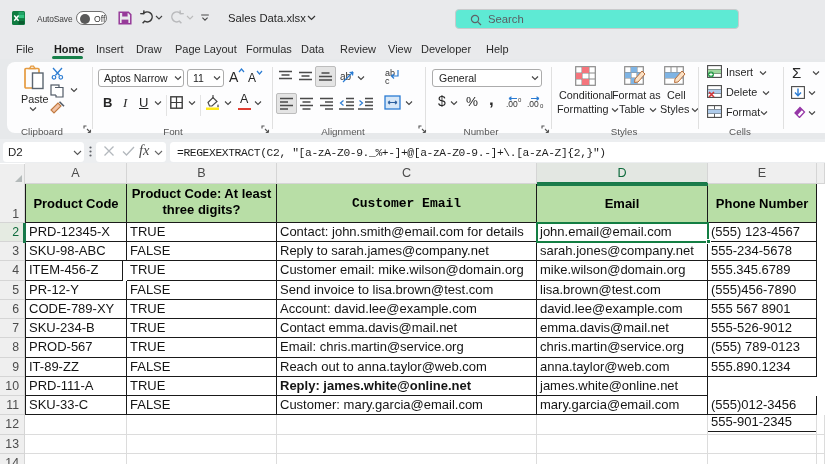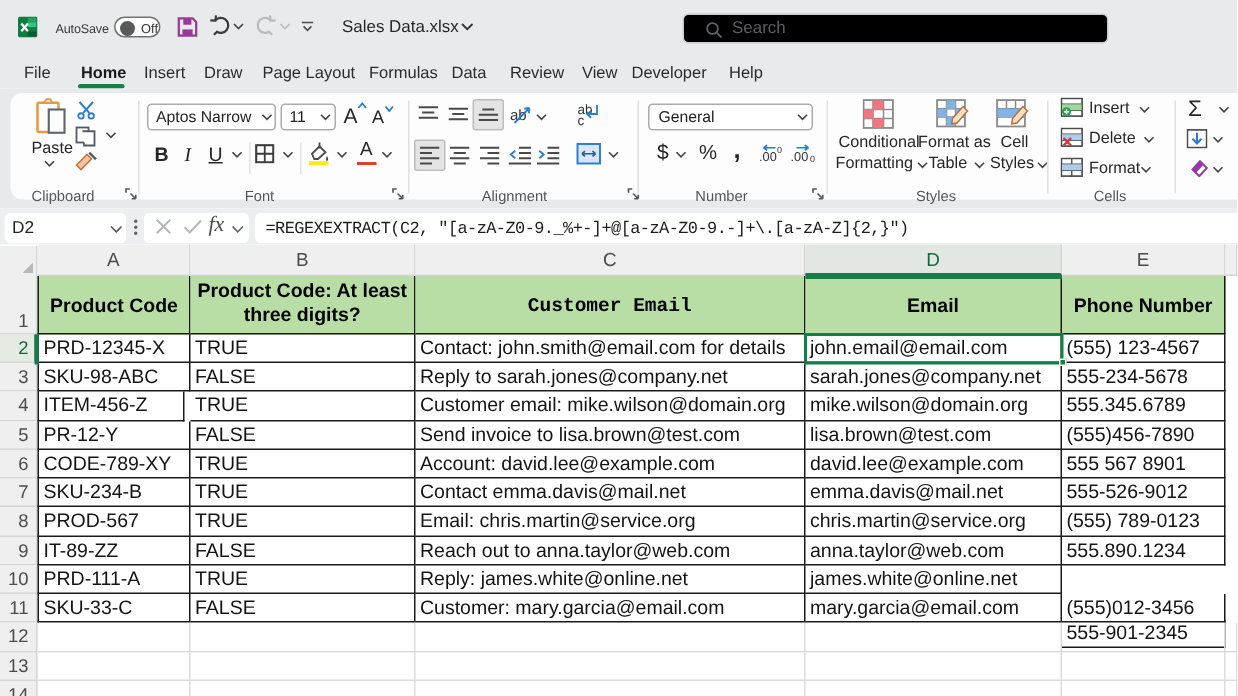--- a/index.html
+++ b/index.html
@@ -16,21 +16,21 @@
 #toggle .knob { position:absolute; left:2.5px; top:1.5px; width:10px; height:10px; border-radius:50%; background:#595959; }
 #toggle .off { position:absolute; left:17px; top:1.5px; font-size:8.6px; line-height:11px; color:#333; }
 #saveicon { left:118px; top:11px; }
 #undo { left:139px; top:8px; }
 #undo-ch { left:155px; top:15px; }
 #redo { left:169px; top:8px; }
 #redo-ch { left:186px; top:15px; }
 #qat { left:200px; top:14px; }
 #doctitle { left:228px; top:12px; font-size:11.3px; color:#262626; }
 #doc-ch { left:307px; top:15px; }
-#search { left:455px; top:8.5px; width:284px; height:20px; background:#000000; border:1px solid #c9cacc; border-radius:4px; }
+#search { left:455px; top:8.5px; width:284px; height:20px; background:#5eead4; border:1px solid #c9cacc; border-radius:4px; }
 #search .mag { position:absolute; left:14px; top:4px; }
 #search .stxt { position:absolute; left:32px; top:3px; font-size:11.3px; color:#5a5e63; }
 
 
 #menubar { left:0; top:36px; width:825px; height:23px; background:#e9eaec; }
 .mi { position:absolute; top:6.5px; font-size:11px; color:#2b2b2b; }
 #mi-home { font-weight:bold; color:#1b1b1b; font-size:10.9px; top:7px; }
 #home-ul { left:51.5px; top:20px; width:31px; height:2.5px; background:#17804a; border-radius:1.5px; }
 
 
@@ -441,21 +441,21 @@
 <div class="cell hc" style="left:277px;top:21.0px;width:260px;height:39.0px;line-height:39.0px;border:1px solid #1a1a1a;border-left:0;border-top:none;white-space:normal;font-family:Liberation Mono, monospace;">Customer Email</div>
 <div class="cell hc" style="left:537px;top:21.0px;width:171px;height:39.0px;line-height:39.0px;border:1px solid #1a1a1a;border-left:0;border-top:none;white-space:normal;">Email</div>
 <div class="cell hc" style="left:708px;top:21.0px;width:109px;height:39.0px;line-height:39.0px;border:1px solid #1a1a1a;border-left:0;border-top:none;white-space:normal;">Phone Number</div>
 <div class="cell" style="left:25px;top:60.0px;width:102px;height:19.23px;border-right:1px solid #1a1a1a;border-bottom:1px solid #1a1a1a;border-left:1px solid #1a1a1a;">PRD-12345-X</div>
 <div class="cell" style="left:127px;top:60.0px;width:150px;height:19.23px;border-right:1px solid #1a1a1a;border-bottom:1px solid #1a1a1a;">TRUE</div>
 <div class="cell" style="left:277px;top:60.0px;width:260px;height:19.23px;border-right:1px solid #1a1a1a;border-bottom:1px solid #1a1a1a;">Contact: john.smith@email.com for details</div>
 <div class="cell" style="left:537px;top:60.0px;width:171px;height:19.23px;border-right:1px solid #1a1a1a;border-bottom:1px solid #1a1a1a;">john.email@email.com</div>
 <div class="cell" style="left:708px;top:60.0px;width:109px;height:19.23px;border-right:1px solid #1a1a1a;border-bottom:1px solid #1a1a1a;">(555) 123-4567</div>
 <div class="cell" style="left:25px;top:79.23px;width:102px;height:19.23px;border-right:1px solid #1a1a1a;border-bottom:1px solid #1a1a1a;border-left:1px solid #1a1a1a;">SKU-98-ABC</div>
 <div class="cell" style="left:127px;top:79.23px;width:150px;height:19.23px;border-right:1px solid #1a1a1a;border-bottom:1px solid #1a1a1a;">FALSE</div>
-<div class="cell" style="left:277px;top:79.23px;width:260px;height:19.23px;border-right:1px solid #1a1a1a;border-bottom:1px solid #1a1a1a;">Reply to sarah.jones@company.net</div>
+<div class="cell" style="left:277px;top:79.23px;width:260px;height:19.23px;border-right:1px solid #1a1a1a;border-bottom:1px solid #1a1a1a;">Reply to sarah.james@company.net</div>
 <div class="cell" style="left:537px;top:79.23px;width:171px;height:19.23px;border-right:1px solid #1a1a1a;border-bottom:1px solid #1a1a1a;">sarah.jones@company.net</div>
 <div class="cell" style="left:708px;top:79.23px;width:109px;height:19.23px;border-right:1px solid #1a1a1a;border-bottom:1px solid #1a1a1a;">555-234-5678</div>
 <div class="cell" style="left:25px;top:98.46000000000001px;width:98px;height:19.23px;border-right:1px solid #1a1a1a;border-bottom:1px solid #1a1a1a;border-left:1px solid #1a1a1a;">ITEM-456-Z</div>
 <div class="cell" style="left:127px;top:98.46000000000001px;width:150px;height:19.23px;border-right:1px solid #1a1a1a;border-bottom:1px solid #1a1a1a;">TRUE</div>
 <div class="cell" style="left:277px;top:98.46000000000001px;width:260px;height:19.23px;border-right:1px solid #1a1a1a;border-bottom:1px solid #1a1a1a;">Customer email: mike.wilson@domain.org</div>
 <div class="cell" style="left:537px;top:98.46000000000001px;width:171px;height:19.23px;border-right:1px solid #1a1a1a;border-bottom:1px solid #1a1a1a;">mike.wilson@domain.org</div>
 <div class="cell" style="left:708px;top:98.46000000000001px;width:109px;height:19.23px;border-right:1px solid #1a1a1a;border-bottom:1px solid #1a1a1a;">555.345.6789</div>
 <div class="cell" style="left:25px;top:117.69px;width:102px;height:19.23px;border-right:1px solid #1a1a1a;border-bottom:1px solid #1a1a1a;border-left:1px solid #1a1a1a;">PR-12-Y</div>
 <div class="cell" style="left:127px;top:117.69px;width:150px;height:19.23px;border-right:1px solid #1a1a1a;border-bottom:1px solid #1a1a1a;">FALSE</div>
 <div class="cell" style="left:277px;top:117.69px;width:260px;height:19.23px;border-right:1px solid #1a1a1a;border-bottom:1px solid #1a1a1a;">Send invoice to lisa.brown@test.com</div>
@@ -476,21 +476,21 @@
 <div class="cell" style="left:277px;top:175.38px;width:260px;height:19.23px;border-right:1px solid #1a1a1a;border-bottom:1px solid #1a1a1a;">Email: chris.martin@service.org</div>
 <div class="cell" style="left:537px;top:175.38px;width:171px;height:19.23px;border-right:1px solid #1a1a1a;border-bottom:1px solid #1a1a1a;">chris.martin@service.org</div>
 <div class="cell" style="left:708px;top:175.38px;width:109px;height:19.23px;border-right:1px solid #1a1a1a;border-bottom:1px solid #1a1a1a;">(555) 789-0123</div>
 <div class="cell" style="left:25px;top:194.61px;width:102px;height:19.23px;border-right:1px solid #1a1a1a;border-bottom:1px solid #1a1a1a;border-left:1px solid #1a1a1a;">IT-89-ZZ</div>
 <div class="cell" style="left:127px;top:194.61px;width:150px;height:19.23px;border-right:1px solid #1a1a1a;border-bottom:1px solid #1a1a1a;">FALSE</div>
 <div class="cell" style="left:277px;top:194.61px;width:260px;height:19.23px;border-right:1px solid #1a1a1a;border-bottom:1px solid #1a1a1a;">Reach out to anna.taylor@web.com</div>
 <div class="cell" style="left:537px;top:194.61px;width:171px;height:19.23px;border-right:1px solid #1a1a1a;border-bottom:1px solid #1a1a1a;">anna.taylor@web.com</div>
 <div class="cell" style="left:708px;top:194.61px;width:109px;height:19.23px;border-right:1px solid #1a1a1a;border-bottom:1px solid #1a1a1a;">555.890.1234</div>
 <div class="cell" style="left:25px;top:213.84px;width:102px;height:19.23px;border-right:1px solid #1a1a1a;border-bottom:1px solid #1a1a1a;border-left:1px solid #1a1a1a;">PRD-111-A</div>
 <div class="cell" style="left:127px;top:213.84px;width:150px;height:19.23px;border-right:1px solid #1a1a1a;border-bottom:1px solid #1a1a1a;">TRUE</div>
-<div class="cell" style="left:277px;top:213.84px;width:260px;height:19.23px;border-right:1px solid #1a1a1a;border-bottom:1px solid #1a1a1a;">Reply: james.white@online.net</div>
+<div class="cell" style="left:277px;top:213.84px;width:260px;height:19.23px;border-right:1px solid #1a1a1a;border-bottom:1px solid #1a1a1a;font-weight:bold;">Reply: james.white@online.net</div>
 <div class="cell" style="left:537px;top:213.84px;width:171px;height:19.23px;border-right:1px solid #1a1a1a;border-bottom:1px solid #1a1a1a;">james.white@online.net</div>
 <div class="cell" style="left:708px;top:213.84px;width:109px;height:19.23px;border-right:1px solid #1a1a1a;border-bottom:1px solid #1a1a1a;margin-top:36px;">555-901-2345</div>
 <div class="cell" style="left:25px;top:233.07px;width:102px;height:19.23px;border-right:1px solid #1a1a1a;border-bottom:1px solid #1a1a1a;border-left:1px solid #1a1a1a;">SKU-33-C</div>
 <div class="cell" style="left:127px;top:233.07px;width:150px;height:19.23px;border-right:1px solid #1a1a1a;border-bottom:1px solid #1a1a1a;">FALSE</div>
 <div class="cell" style="left:277px;top:233.07px;width:260px;height:19.23px;border-right:1px solid #1a1a1a;border-bottom:1px solid #1a1a1a;">Customer: mary.garcia@email.com</div>
 <div class="cell" style="left:537px;top:233.07px;width:171px;height:19.23px;border-right:1px solid #1a1a1a;border-bottom:1px solid #1a1a1a;">mary.garcia@email.com</div>
 <div class="cell" style="left:708px;top:233.07px;width:109px;height:19.23px;border-right:1px solid #1a1a1a;border-bottom:1px solid #1a1a1a;">(555)012-3456</div>
 <div class="cell gl" style="left:25px;top:252.3px;width:102px;height:19.23px;"></div>
 <div class="cell gl" style="left:127px;top:252.3px;width:150px;height:19.23px;"></div>
 <div class="cell gl" style="left:277px;top:252.3px;width:260px;height:19.23px;"></div>

